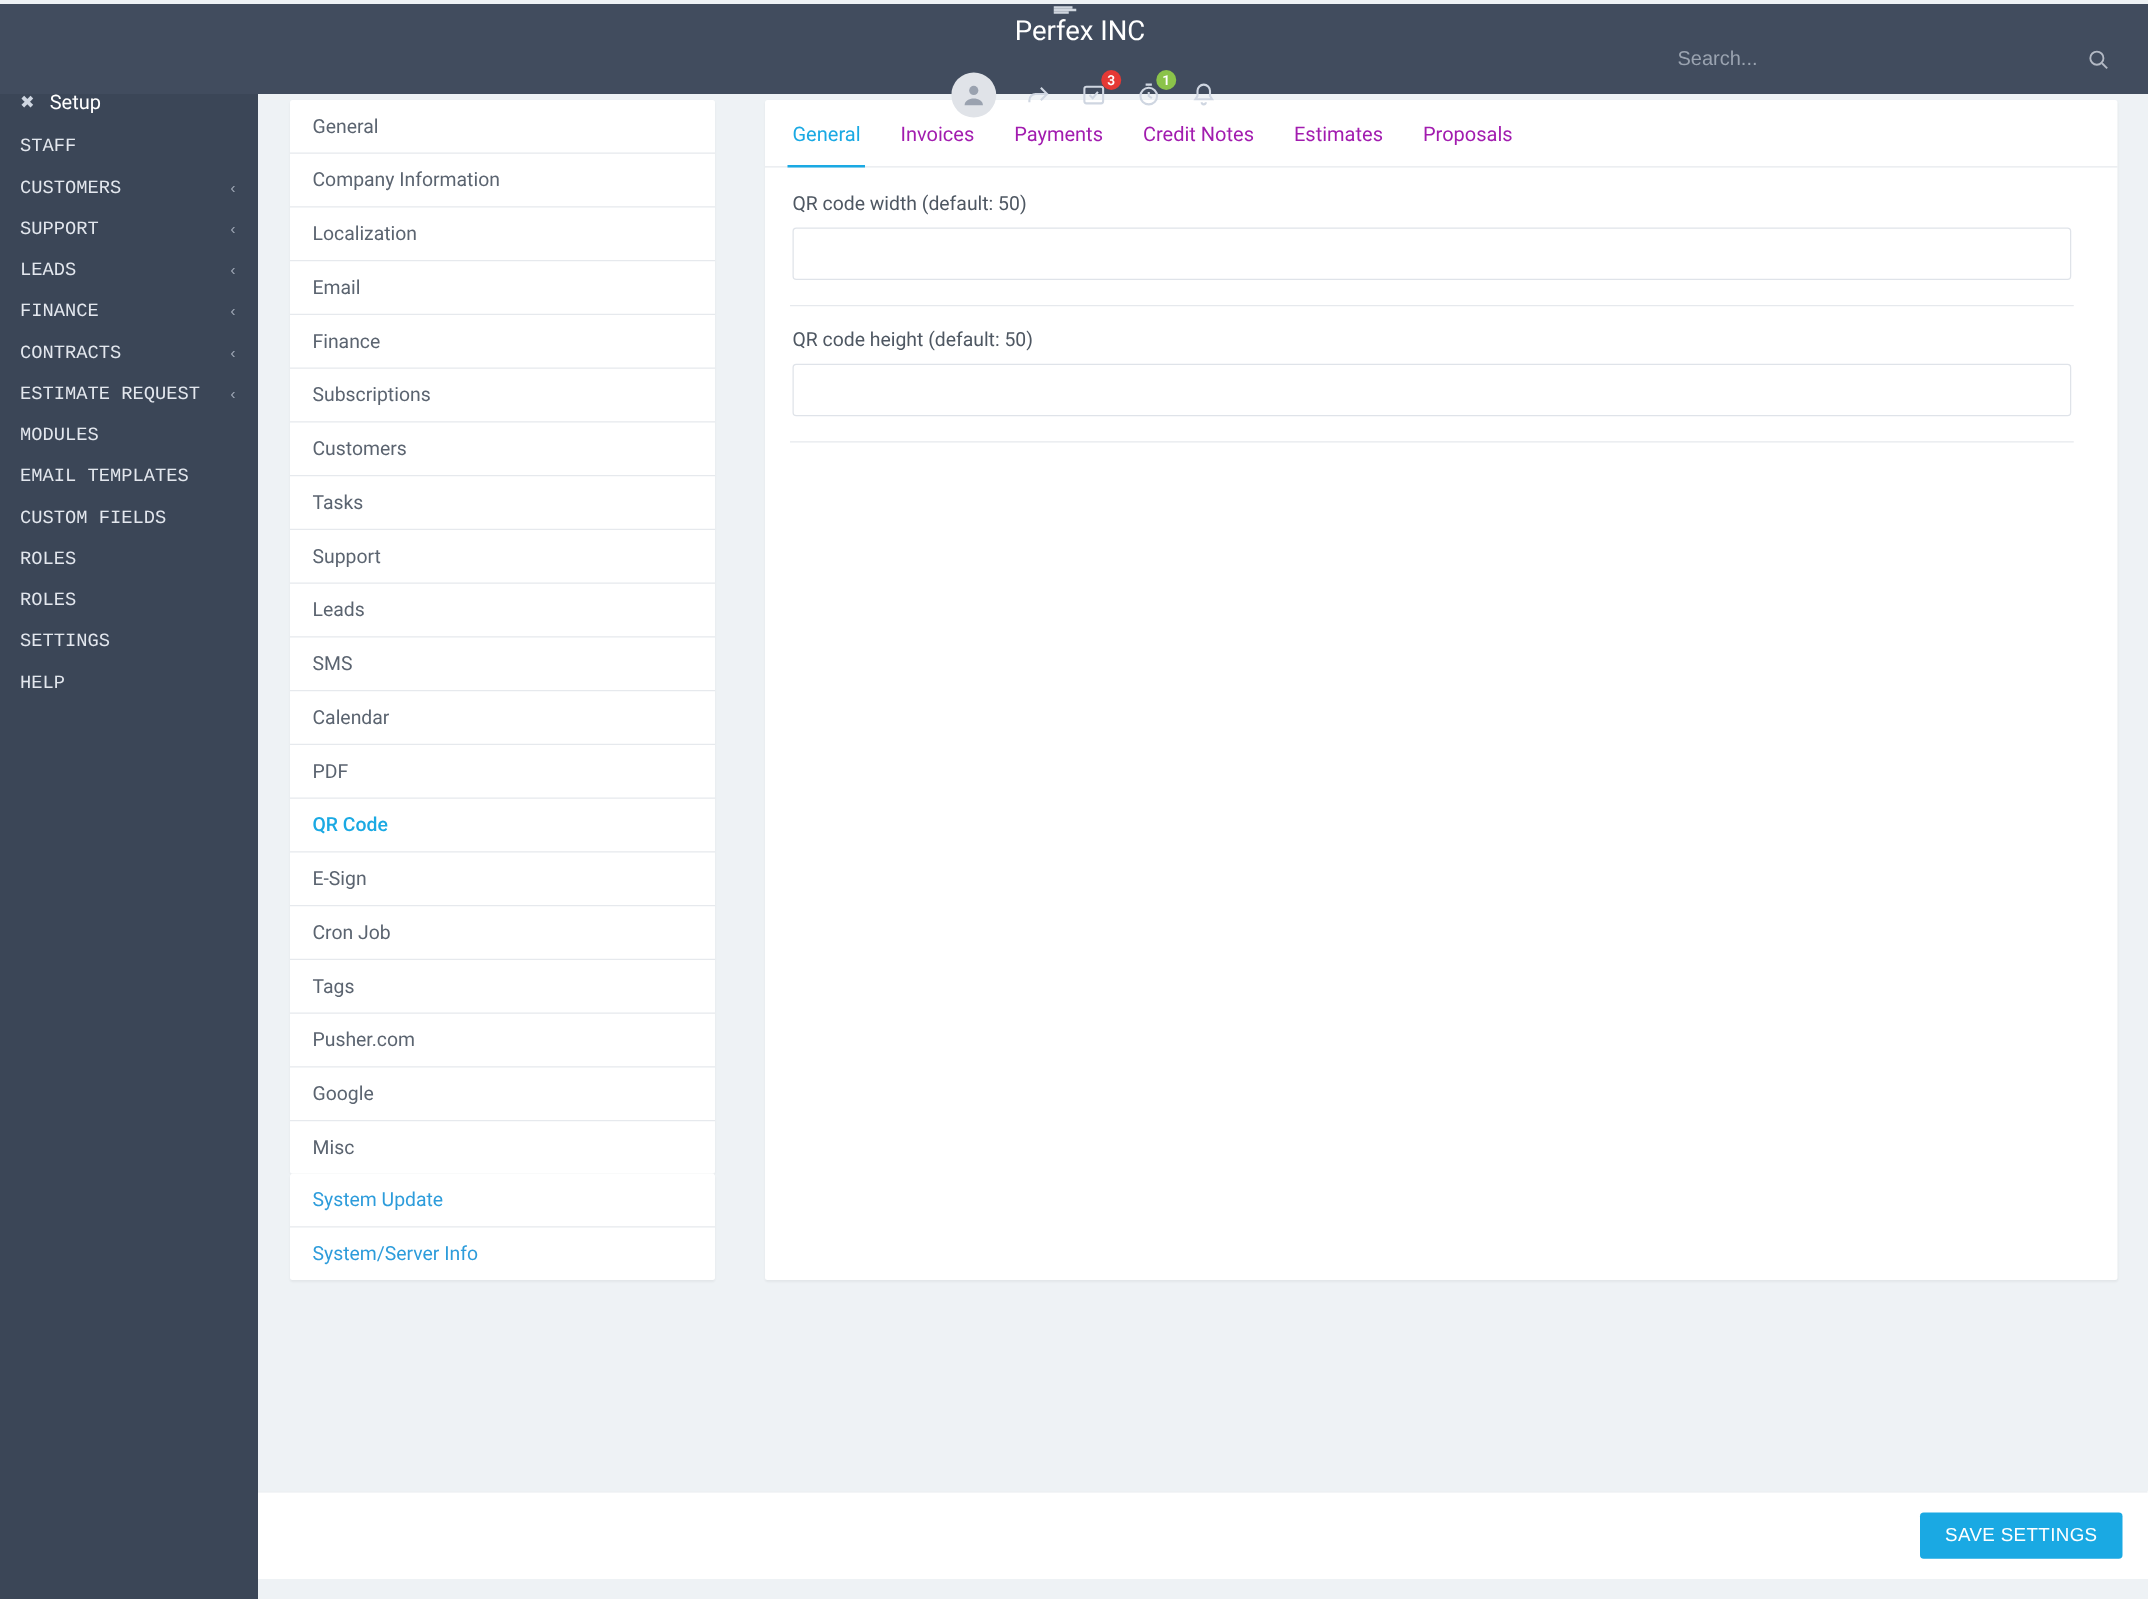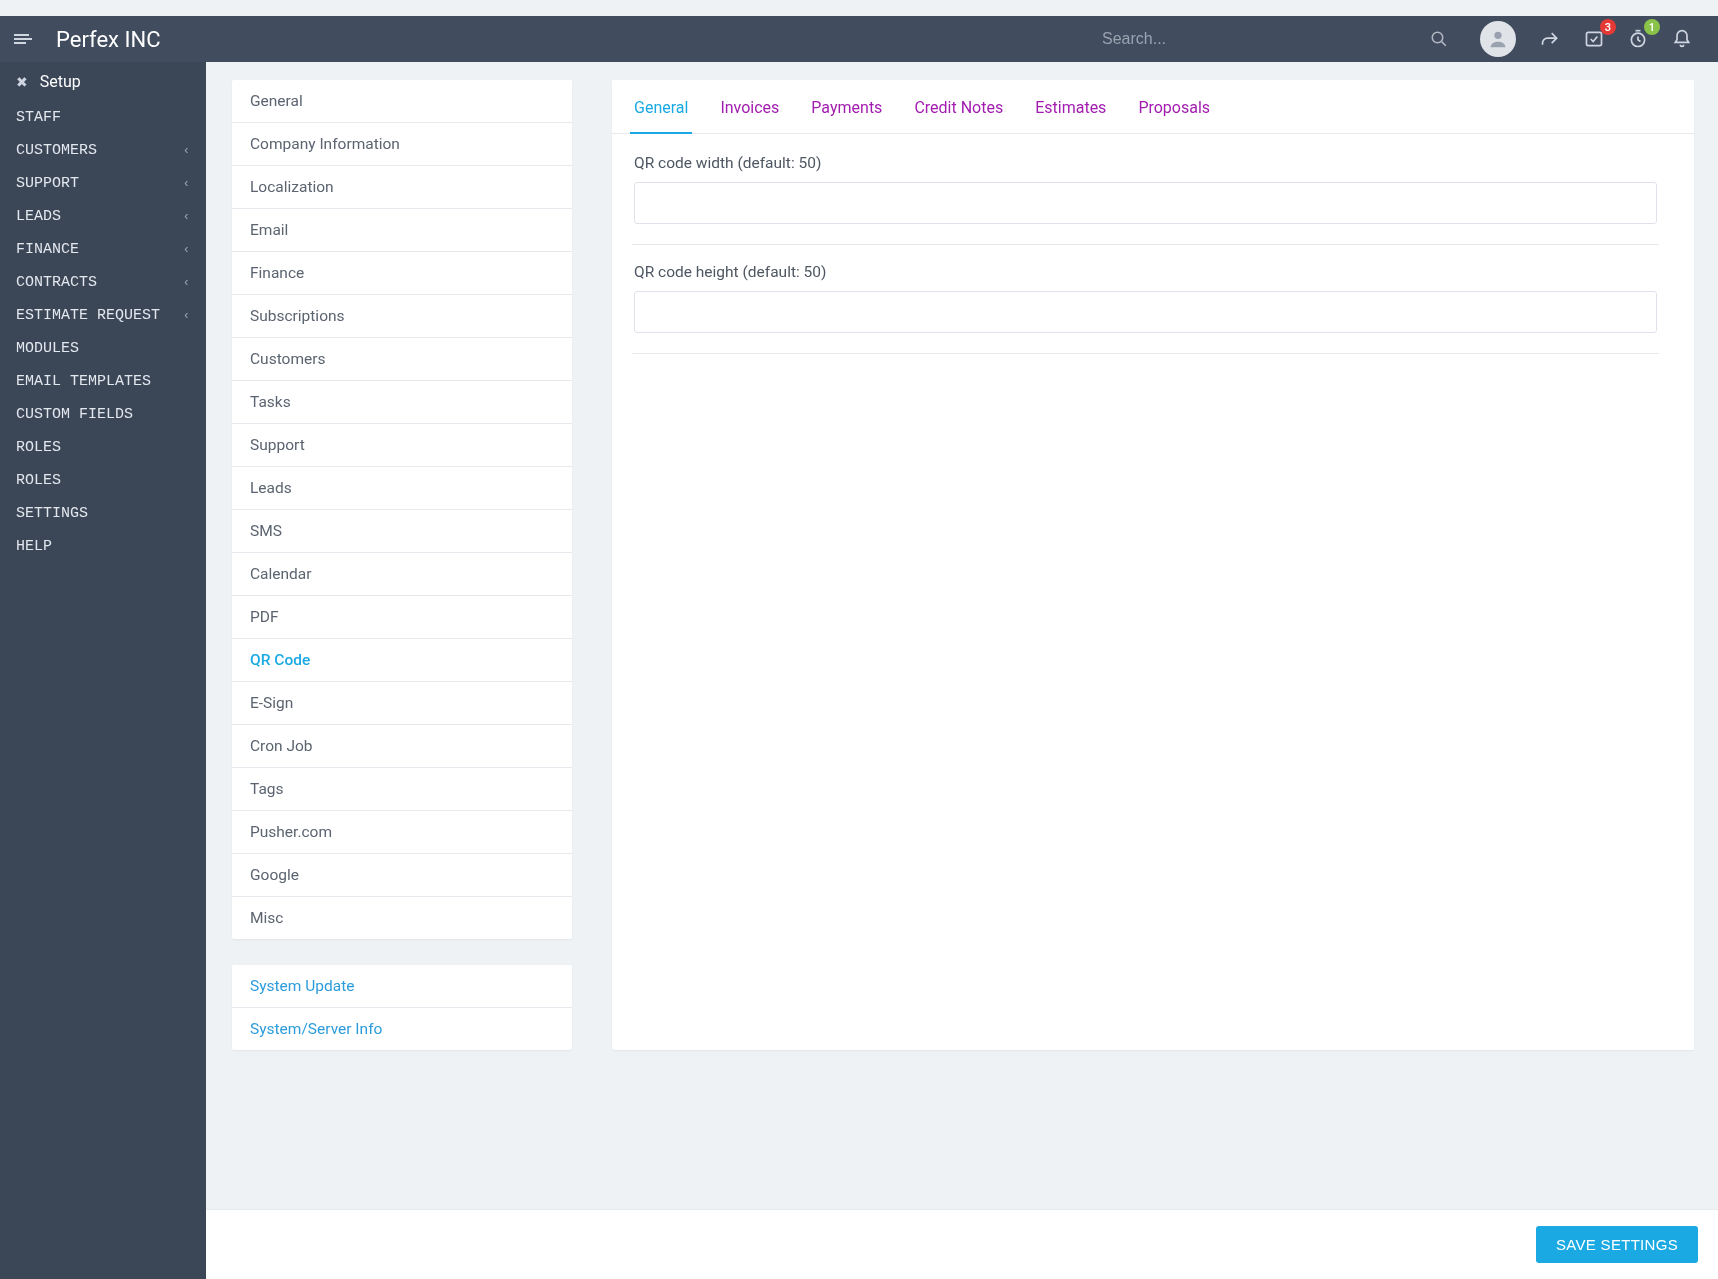--- a/index.html
+++ b/index.html
@@ -21,25 +21,26 @@
     font-size:17px;
     color:var(--txt);
     background:var(--bg);
     width:1718px;
     height:1279px;
     overflow:hidden;
   }
 
   
   .topbar{
-    position:fixed;top:16px;left:0;right:0;height:46px;
+    position:fixed;top:3px;left:0;right:0;height:72px;
     background:var(--dark);
     display:flex;align-items:center;
     padding:0 26px 0 14px;
     z-index:30;
+    flex-direction:column;
   }
   .hamburger{width:20px;height:14px;display:flex;flex-direction:column;justify-content:space-between;cursor:pointer;padding:2px 0;}
   .hamburger span{height:2px;background:#d0d6df;width:15px;}
   .hamburger span:nth-child(2){width:18px;}
   .hamburger span:nth-child(3){width:12px;}
   .brand{color:#fff;font-size:22px;margin-left:22px;}
   .search-wrap{
     margin-left:auto;
     display:flex;align-items:center;
     padding-right:4px;
@@ -92,21 +93,21 @@
     padding:18px 24px 100px 26px;
     overflow:auto;
   }
   .row{display:flex;gap:40px;}
 
   .panel{
     background:#fff;border-radius:2px;
     box-shadow:0 1px 2px rgba(0,0,0,0.05);
   }
   .panel.left{width:340px;}
-  .panel.left + .panel.left{margin-top:26px;}
+  .panel.left + .panel.left{}
   .panel.right{flex:1;}
 
   .list{padding:0;margin:0;}
   .list-item{
     padding:12px 18px;font-size:15.5px;color:#5b6470;border-bottom:1px solid var(--border);cursor:pointer;
   }
   .list-item:last-child{border-bottom:none;}
   .list-item.active{color:var(--brand);font-weight:500;}
   .list-item.link{color:var(--link);}
 
@@ -127,21 +128,21 @@
   .form-row{padding:0 2px 20px 2px;border-bottom:1px solid var(--border);margin-bottom:18px;}
   .form-row:last-child{border-bottom:1px solid var(--border);margin-bottom:10px;}
   .lbl{display:block;font-size:15.5px;color:#4e5762;margin-bottom:10px;}
   .inp{
     width:100%;height:42px;border:1px solid #dfe3e9;border-radius:3px;
     padding:0 12px;font-size:16px;color:#333;outline:none;
   }
 
   
   .footer{
-    position:fixed;left:206px;right:0;bottom:0;height:70px;background:#fff;
+    position:fixed;left:206px;right:0;bottom:16px;height:70px;background:#fff;
     display:flex;align-items:center;justify-content:flex-end;padding:0 20px;
     border-top:1px solid #e8ecef;
     z-index:15;
   }
   .btn{
     background:var(--brand);color:#fff;border:none;border-radius:3px;
     padding:10px 20px;font-size:15px;letter-spacing:0.3px;cursor:pointer;
   }
 
   svg{display:block;}

